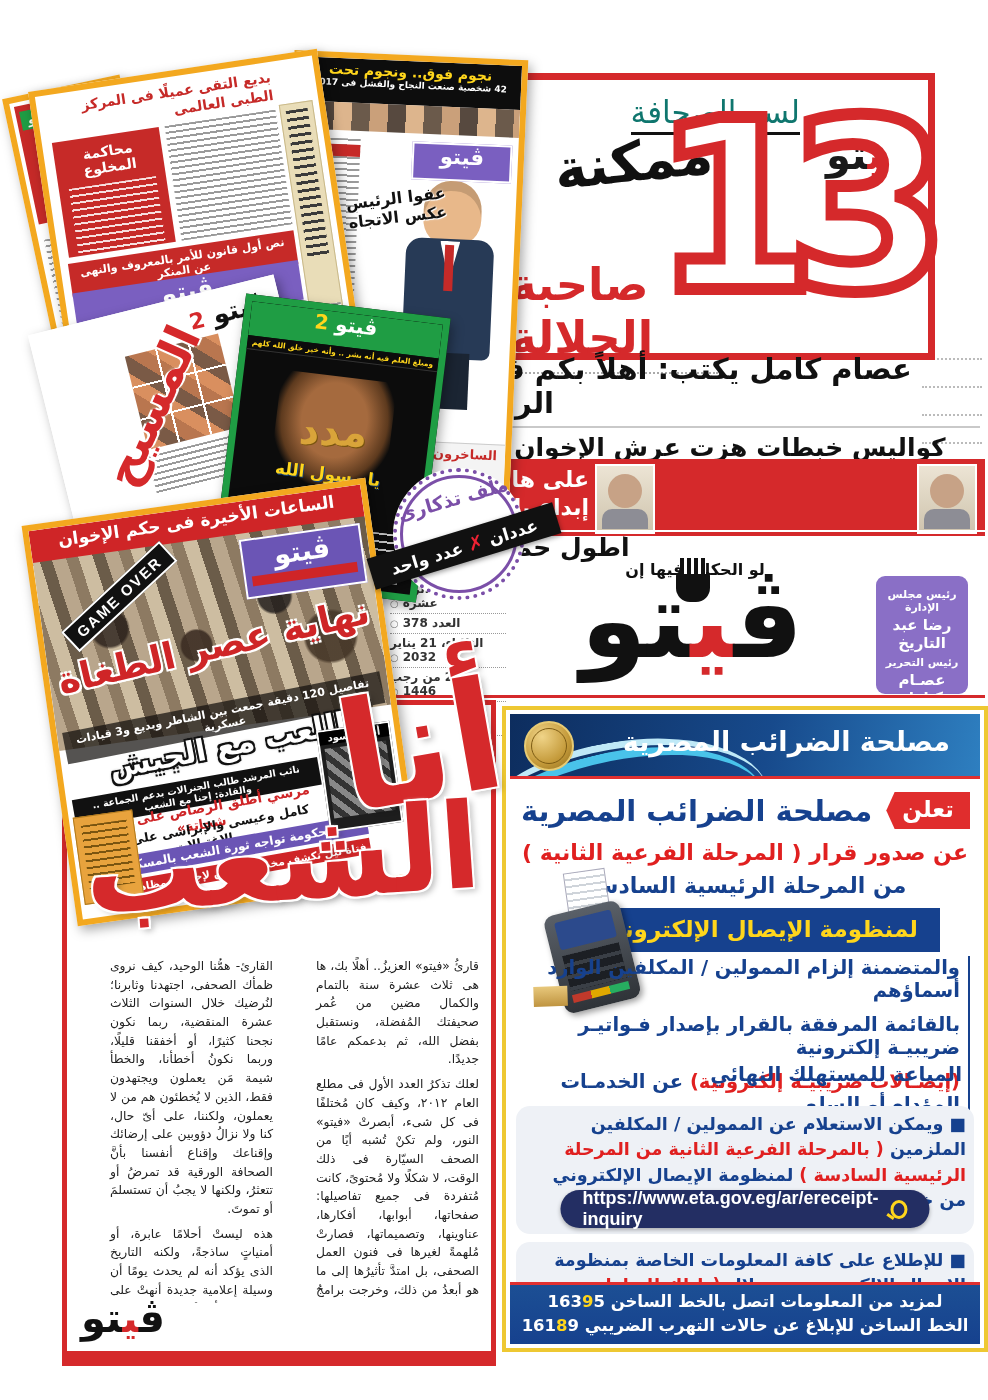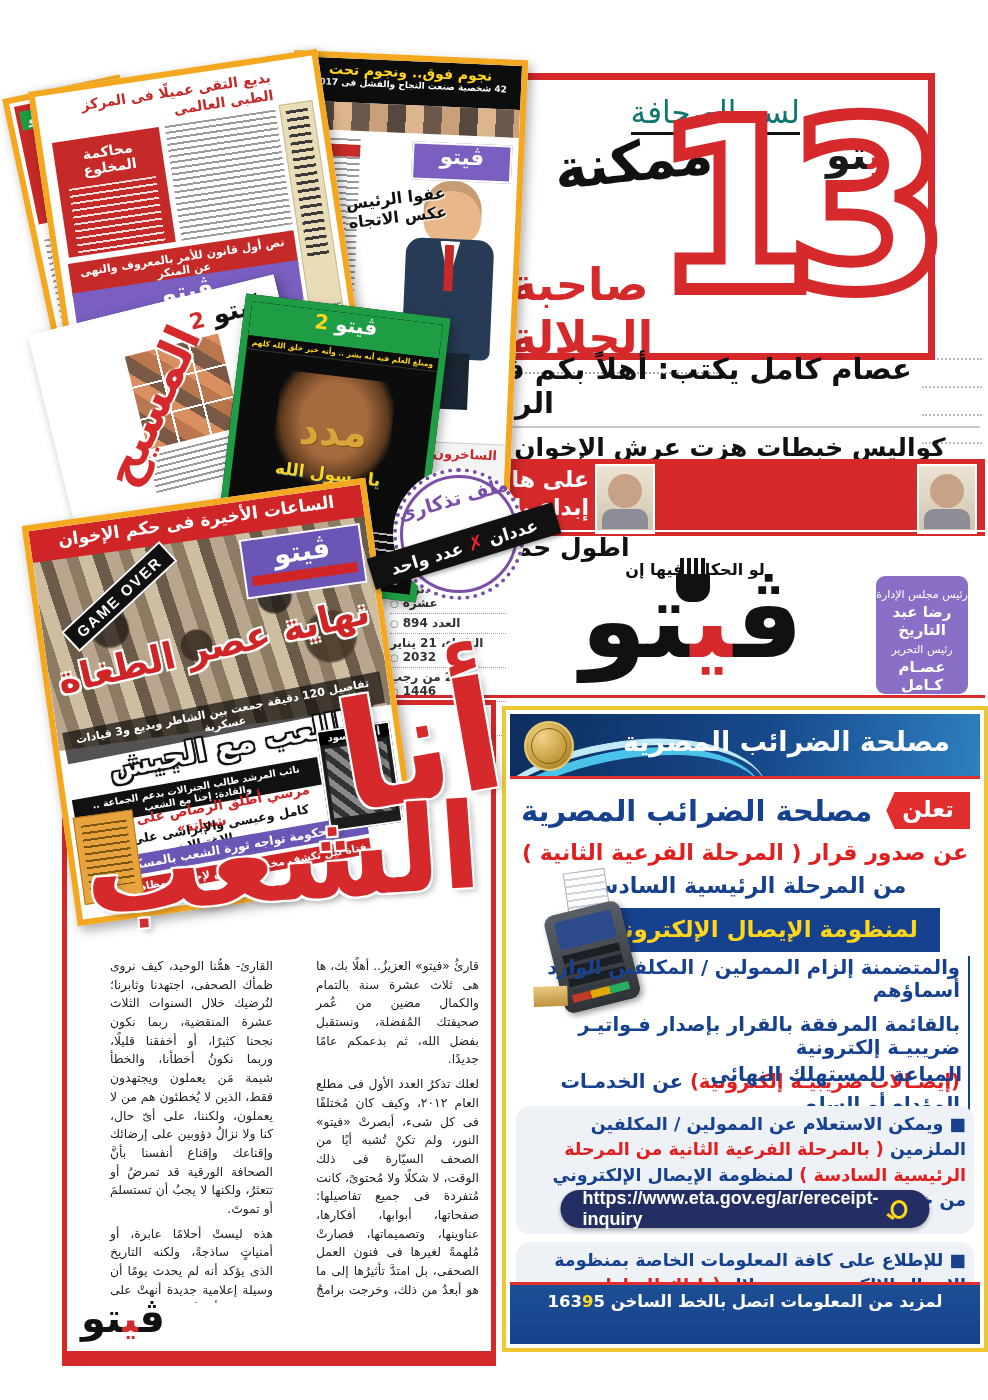--- a/index.html
+++ b/index.html
@@ -38,21 +38,21 @@
   .stamp .txt{position:absolute;top:20px;right:16px;color:#7b4fa8;font-weight:bold;font-size:19px;transform:rotate(-16deg);}
   .stamp .ribbon{position:absolute;top:62px;left:-26px;width:190px;background:#111;color:#fff;font-weight:bold;font-size:17px;text-align:center;padding:5px 2px;transform:rotate(-17deg);box-shadow:0 2px 5px rgba(0,0,0,.4);}
   .stamp .ribbon .x{color:#e23;font-size:19px;}
   
   .mast-tagline{left:620px;top:560px;width:150px;font-size:16px;font-weight:bold;color:#111;text-align:center;z-index:1;}
   .mast-logo{left:512px;top:568px;width:360px;font-size:106px;line-height:1.0;font-weight:bold;color:#111;text-align:center;letter-spacing:-4px;z-index:1;}
   .mast-logo .mid{color:#d5292b;}
   .hand{left:676px;top:572px;width:34px;height:30px;background:#111;border-radius:4px 4px 14px 14px;z-index:2;}
   .hand:before{content:"";position:absolute;top:-14px;left:4px;width:26px;height:16px;background:repeating-linear-gradient(90deg,#111 0 4px,#fff 4px 7px);}
   .pbox{left:876px;top:576px;width:92px;height:110px;background:#8a6fc6;border-radius:9px;color:#fff;text-align:center;z-index:1;padding-top:8px;}
-  .pbox .t{font-size:11px;font-weight:normal;margin-top:4px;}
+  .pbox .t{font-size:11px;font-weight:bold;margin-top:4px;}
   .pbox .n{font-size:15px;font-weight:bold;margin-top:2px;}
   .issue-info{left:390px;top:580px;width:116px;z-index:1;}
   .issue-info div{font-size:12px;font-weight:bold;color:#333;text-align:left;border-bottom:1px dotted #999;padding:2px 0 3px;}
   .issue-info div:after{content:"○";color:#888;margin-right:4px;font-size:10px;}
   .red-rule{left:388px;top:695px;width:597px;border-top:3px solid #d5292b;z-index:1;}
   
   .ad{left:502px;top:706px;width:478px;height:638px;border:4px solid #eec832;background:#fff;z-index:1;}
   .ad .banner{position:absolute;left:4px;right:4px;top:4px;height:62px;background:linear-gradient(100deg,#0d2d5e 0%,#174a8c 55%,#2e7fc0 100%);border-bottom:3px solid #e03030;overflow:hidden;}
   .ad .sw1{position:absolute;left:-40px;top:28px;width:300px;height:140px;border-radius:50%;border-top:7px solid #bfe9f7;transform:rotate(-10deg);}
   .ad .sw2{position:absolute;left:-60px;top:40px;width:320px;height:150px;border-radius:50%;border-top:9px solid #49c3ea;transform:rotate(-14deg);}
@@ -244,21 +244,21 @@
   <div class="abs mast-logo"><span>ڤ</span><span class="mid">ي</span><span>تو</span></div>
   <div class="abs hand"></div>
   <div class="abs pbox">
     <div class="t">رئيس مجلس الإدارة</div>
     <div class="n">رضا عبد التاريخ</div>
     <div class="t">رئيس التحرير</div>
     <div class="n">عصـام كـامل</div>
   </div>
   <div class="abs issue-info">
     <div>السنة الرابعة عشرة</div>
-    <div>العدد 894</div>
+    <div>العدد 378</div>
     <div>الثلاثاء، 21 يناير 2032</div>
     <div>21 من رجب 1446</div>
     <div>16 صفحة ○ جنيهان</div>
   </div>
   <div class="abs red-rule"></div>
 
   <div class="abs ad">
     <div class="banner">
       <div class="sw2"></div>
       <div class="sw1"></div>
@@ -296,20 +296,21 @@
       <span class="mag"></span>
     </div>
     <div class="panel p2"></div>
     <div class="ptext pt2"><span>■ للإطلاع على كافة المعلومات الخاصة بمنظومة الإيصال الالكتروني من خلال </span><span class="r">(دليلك للتعامل مع منظومة الإيصال الإلكتروني)</span><span> على الرابط التالي :</span></div>
     <div class="pill pl2">
       <span class="url">https://www.eta.gov.eg/ar/content/e-receipt-services</span>
       <span class="mag"></span>
     </div>
     <div class="foot">
       <div><span>لمزيد من المعلومات اتصل بالخط الساخن</span> <span class="num"><span>163</span><span class="acc">9</span><span>5</span></span></div>
+      <div><span>الخط الساخن للإبلاغ عن حالات التهرب الضريبي</span> <span class="num"><span>161</span><span class="acc">8</span><span>9</span></span></div>
     </div>
   </div>
 
   <div class="abs article">
     <div class="art-cols">
       <div class="art-col">
         <p>قارئُ «فيتو» العزيزُ.. أهلًا بك، ها هى ثلاث عشرة سنة بالتمام والكمال مضين من عُمر صحيفتك المُفضلة، ونستقبل بفضل الله، ثم بدعمكم عامًا جديدًا.</p>
         <p>لعلك تذكرُ العدد الأول فى مطلع العام ٢٠١٢، وكيف كان مُختلفًا فى كل شىء، أبصرتْ «فيتو» النور، ولم تكنْ تُشبه أيًا من الصحف السيّارة فى ذلك الوقت، لا شكلًا ولا مُحتوىً، كانت مُتفردة فى جميع تفاصيلها: صفحاتها، أبوابها، أفكارها، عناوينها، وتصميماتها، فصارتْ مُلهمةً لغيرها فى فنون العمل الصحفى، بل امتدَّ تأثيرُها إلى ما هو أبعدُ من ذلك، وخرجت برامجُ تليفزيونية فى فضائياتٍ محلية وعربيةٍ شتّى تحملُ أفكارها.</p>
         <p>صحفٌ كثيرة تحت وطأة هذه المستجدات استسلمتْ تمامًا وألقتْ أقلامها، بعدما جفت أحبارُها، وأخرى شاختْ وأشرفتْ على الاحتضار، ومجموعة ثالثة صمدتْ وسط هذه الأنواء، لأنها لا تزالُ تؤمن بنفسها وبرسالتها النبيلة وهدفها الخالد، ووسط المجموعة الأخيرة.. تقفُ «فيتو» صابرةً مستمرةً فى الاضطلاع بدورها الوطنى الذى جسدته منذُ بدايتها، عندما تبنّتْ سياسةً واضحةً لا تقبلُ اللبس أو التشكيك أو المداهنة ومن خلال أرضية وطنية خالصة، أكدتْ من خلالها أن حُكم الإخوان خطرٌ عظيمٌ، لن يجلب على البلاد والعباد سوى الخـراب، وخاضتْ حربًا لا هوادةَ فيها، ولم تخفْ أو تخضعْ أو تُلقْ بالًا للتهديدات بالتضييق والوقف والمصادرة، حتى تحقّقَ المرادُ من ربِّ العباد، انحازت «فيتو» -ولا تزال- للمواطن ودافعت عن حقه فى الحياة، وكان لسان حالها ولا يزال: «أنا الشعبُ..لا شىءَ قد أعجزه».</p>
 

